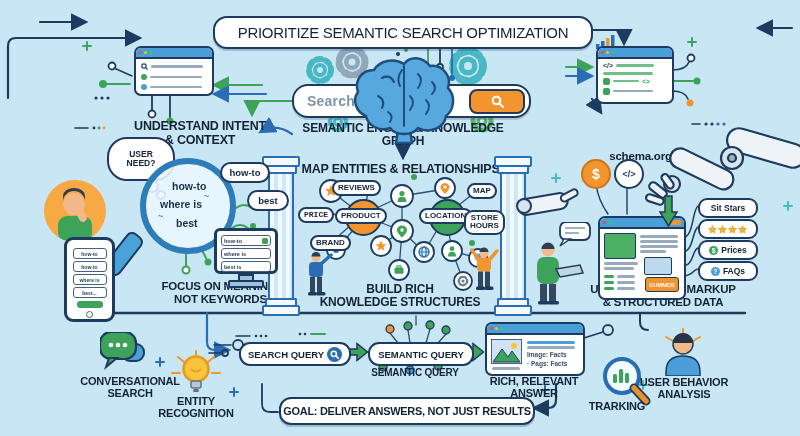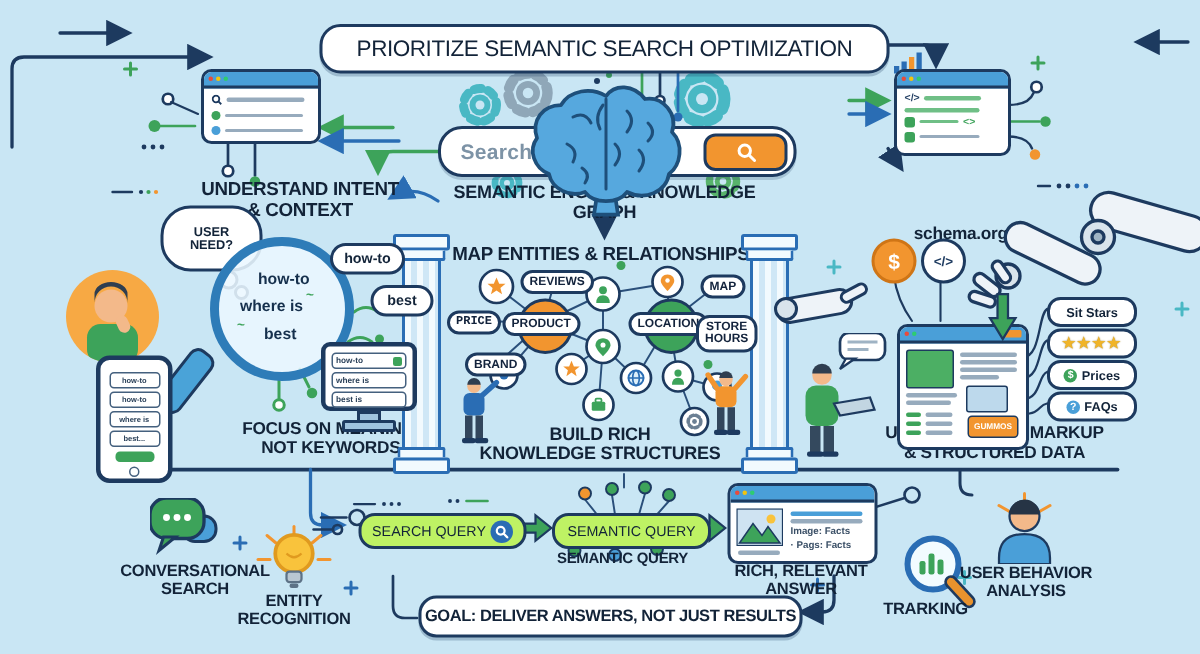--- a/index.html
+++ b/index.html
@@ -25,22 +25,22 @@
   .searchbtn{width:52px;height:21px;background:#f2952f;border:2px solid #1d3a5f;border-radius:8px;
              display:flex;align-items:center;justify-content:center;}
   
   .gpill{position:absolute;background:#fff;border:2px solid #1d3a5f;border-radius:9px;font-size:8px;font-weight:700;
          color:#13233c;padding:2px 4px;text-align:center;line-height:1.05;white-space:pre-line;z-index:4;}
   .cloud{position:absolute;background:#fff;border:2.5px solid #1d3a5f;border-radius:12px;font-size:9.5px;font-weight:700;
          text-align:center;z-index:3;}
   .mpill{position:absolute;left:698px;width:56px;height:16px;background:#fff;border:2px solid #1d3a5f;border-radius:9px;
          display:flex;align-items:center;justify-content:center;gap:3px;font-size:8.5px;font-weight:700;}
   .micon{width:9px;height:9px;border-radius:50%;color:#fff;font-size:7px;font-weight:700;display:flex;align-items:center;justify-content:center;}
-  .qpill{position:absolute;height:20px;background:#bef264;border:2.2px solid #1d3a5f;border-radius:11px;display:flex;
-         align-items:center;justify-content:center;gap:3px;font-size:9.5px;font-weight:400;padding:0 4px;z-index:4;}
+  .qpill{position:absolute;height:20px;background:#ffffff;border:2.2px solid #1d3a5f;border-radius:11px;display:flex;
+         align-items:center;justify-content:center;gap:3px;font-size:9.5px;font-weight:700;padding:0 4px;z-index:4;}
   
   .pillar{position:absolute;width:38px;height:158px;z-index:2;}
   .pillar .cap{height:7px;background:#f2fafe;border:2px solid #2a6db4;border-radius:2px;}
   .pillar .cap2{height:5px;width:28px;margin:0 auto;background:#f2fafe;border:2px solid #2a6db4;border-top:none;border-radius:0 0 2px 2px;}
   .pillar .shaft{width:22px;height:124px;margin:0 auto;background:repeating-linear-gradient(90deg,#f2fafe 0 4px,#cfe7f6 4px 8px);
                  border-left:2px solid #2a6db4;border-right:2px solid #2a6db4;}
   .pillar .base2{height:5px;width:28px;margin:0 auto;background:#f2fafe;border:2px solid #2a6db4;border-bottom:none;border-radius:2px 2px 0 0;}
   
   .tcloud{position:absolute;left:107px;top:137px;width:64px;height:40px;background:#fff;border:2.5px solid #1d3a5f;
           border-radius:20px;font-size:8.5px;font-weight:700;text-align:center;display:flex;align-items:center;justify-content:center;
@@ -469,21 +469,21 @@
     </svg>
 
   <div class="h" style="left:128px;top:280px;width:185px;font-size:11.5px;">FOCUS ON MEANING,
 NOT KEYWORDS</div>
 
   <div class="h" style="left:298px;top:162px;width:205px;font-size:12.5px;">MAP ENTITIES &amp; RELATIONSHIPS</div>
 
   <div class="abs" style="left:345px;top:199px;width:33px;height:33px;border-radius:50%;background:#f2952f;border:2.5px solid #1d3a5f;z-index:3;"></div>
   <div class="abs" style="left:429px;top:199px;width:33px;height:33px;border-radius:50%;background:#3da35a;border:2.5px solid #1d3a5f;z-index:3;"></div>
 
-  <div class="gpill" style="left:347px;top:180px;">REVIEWS</div>
+  <div class="gpill" style="left:332px;top:180px;">REVIEWS</div>
   <div class="gpill" style="left:298px;top:207px;font-family:Liberation Mono, monospace;">PRICE</div>
   <div class="gpill" style="left:335px;top:208px;">PRODUCT</div>
   <div class="gpill" style="left:310px;top:235px;">BRAND</div>
   <div class="gpill" style="left:419px;top:208px;">LOCATION</div>
   <div class="gpill" style="left:467px;top:183px;">MAP</div>
   <div class="gpill" style="left:464px;top:210px;">STORE
 HOURS</div>
 
   <div class="h" style="left:300px;top:283px;width:200px;font-size:12px;">BUILD RICH
 KNOWLEDGE STRUCTURES</div>

